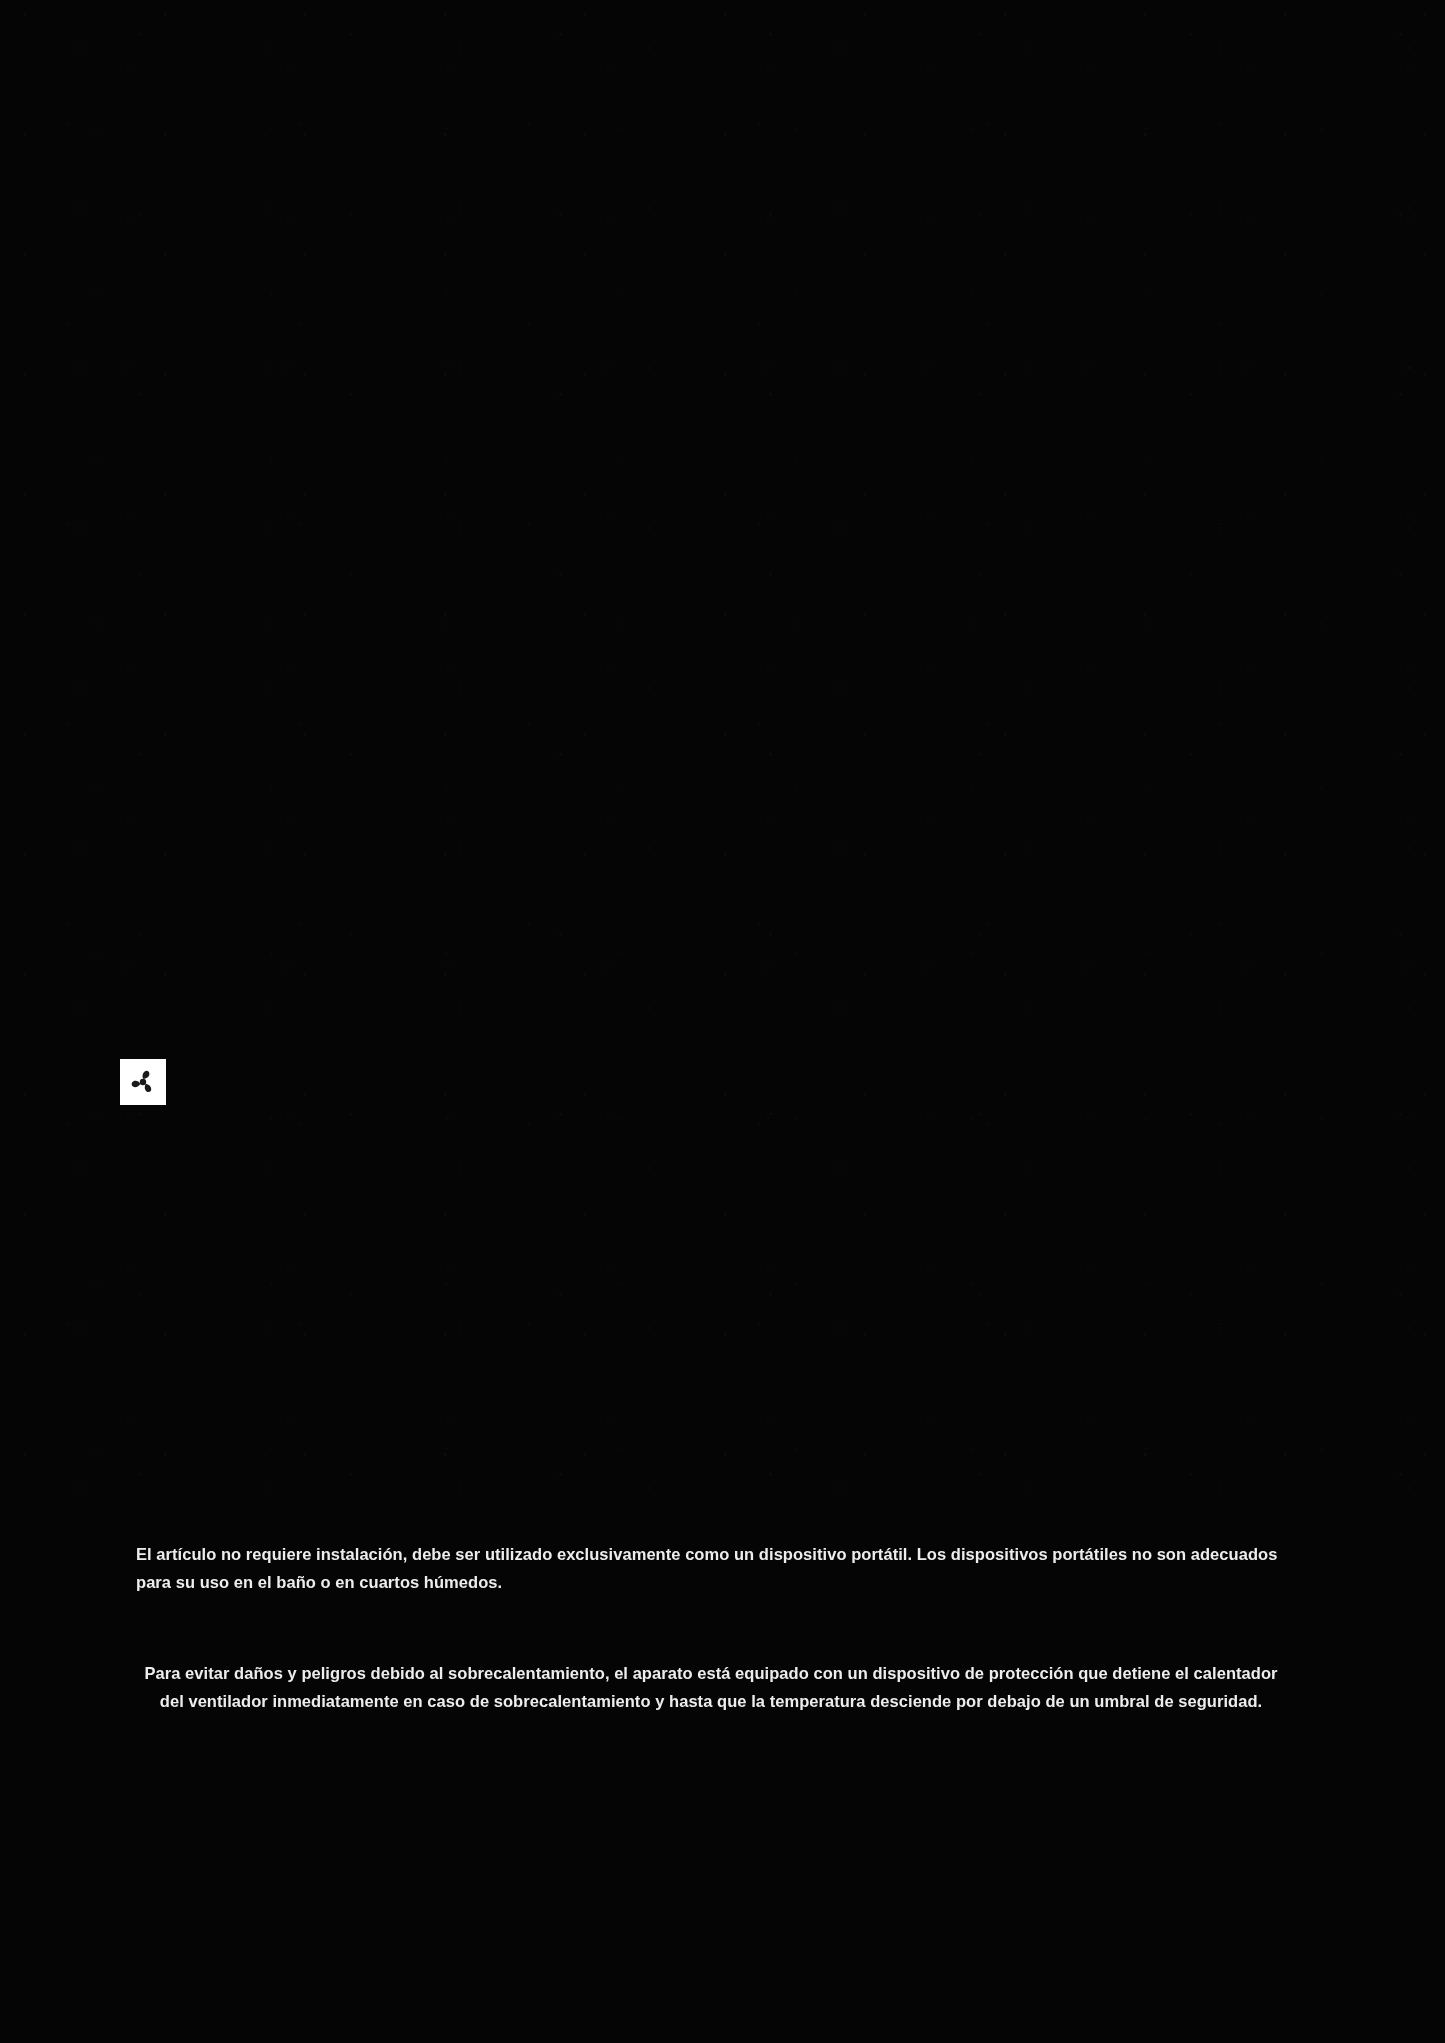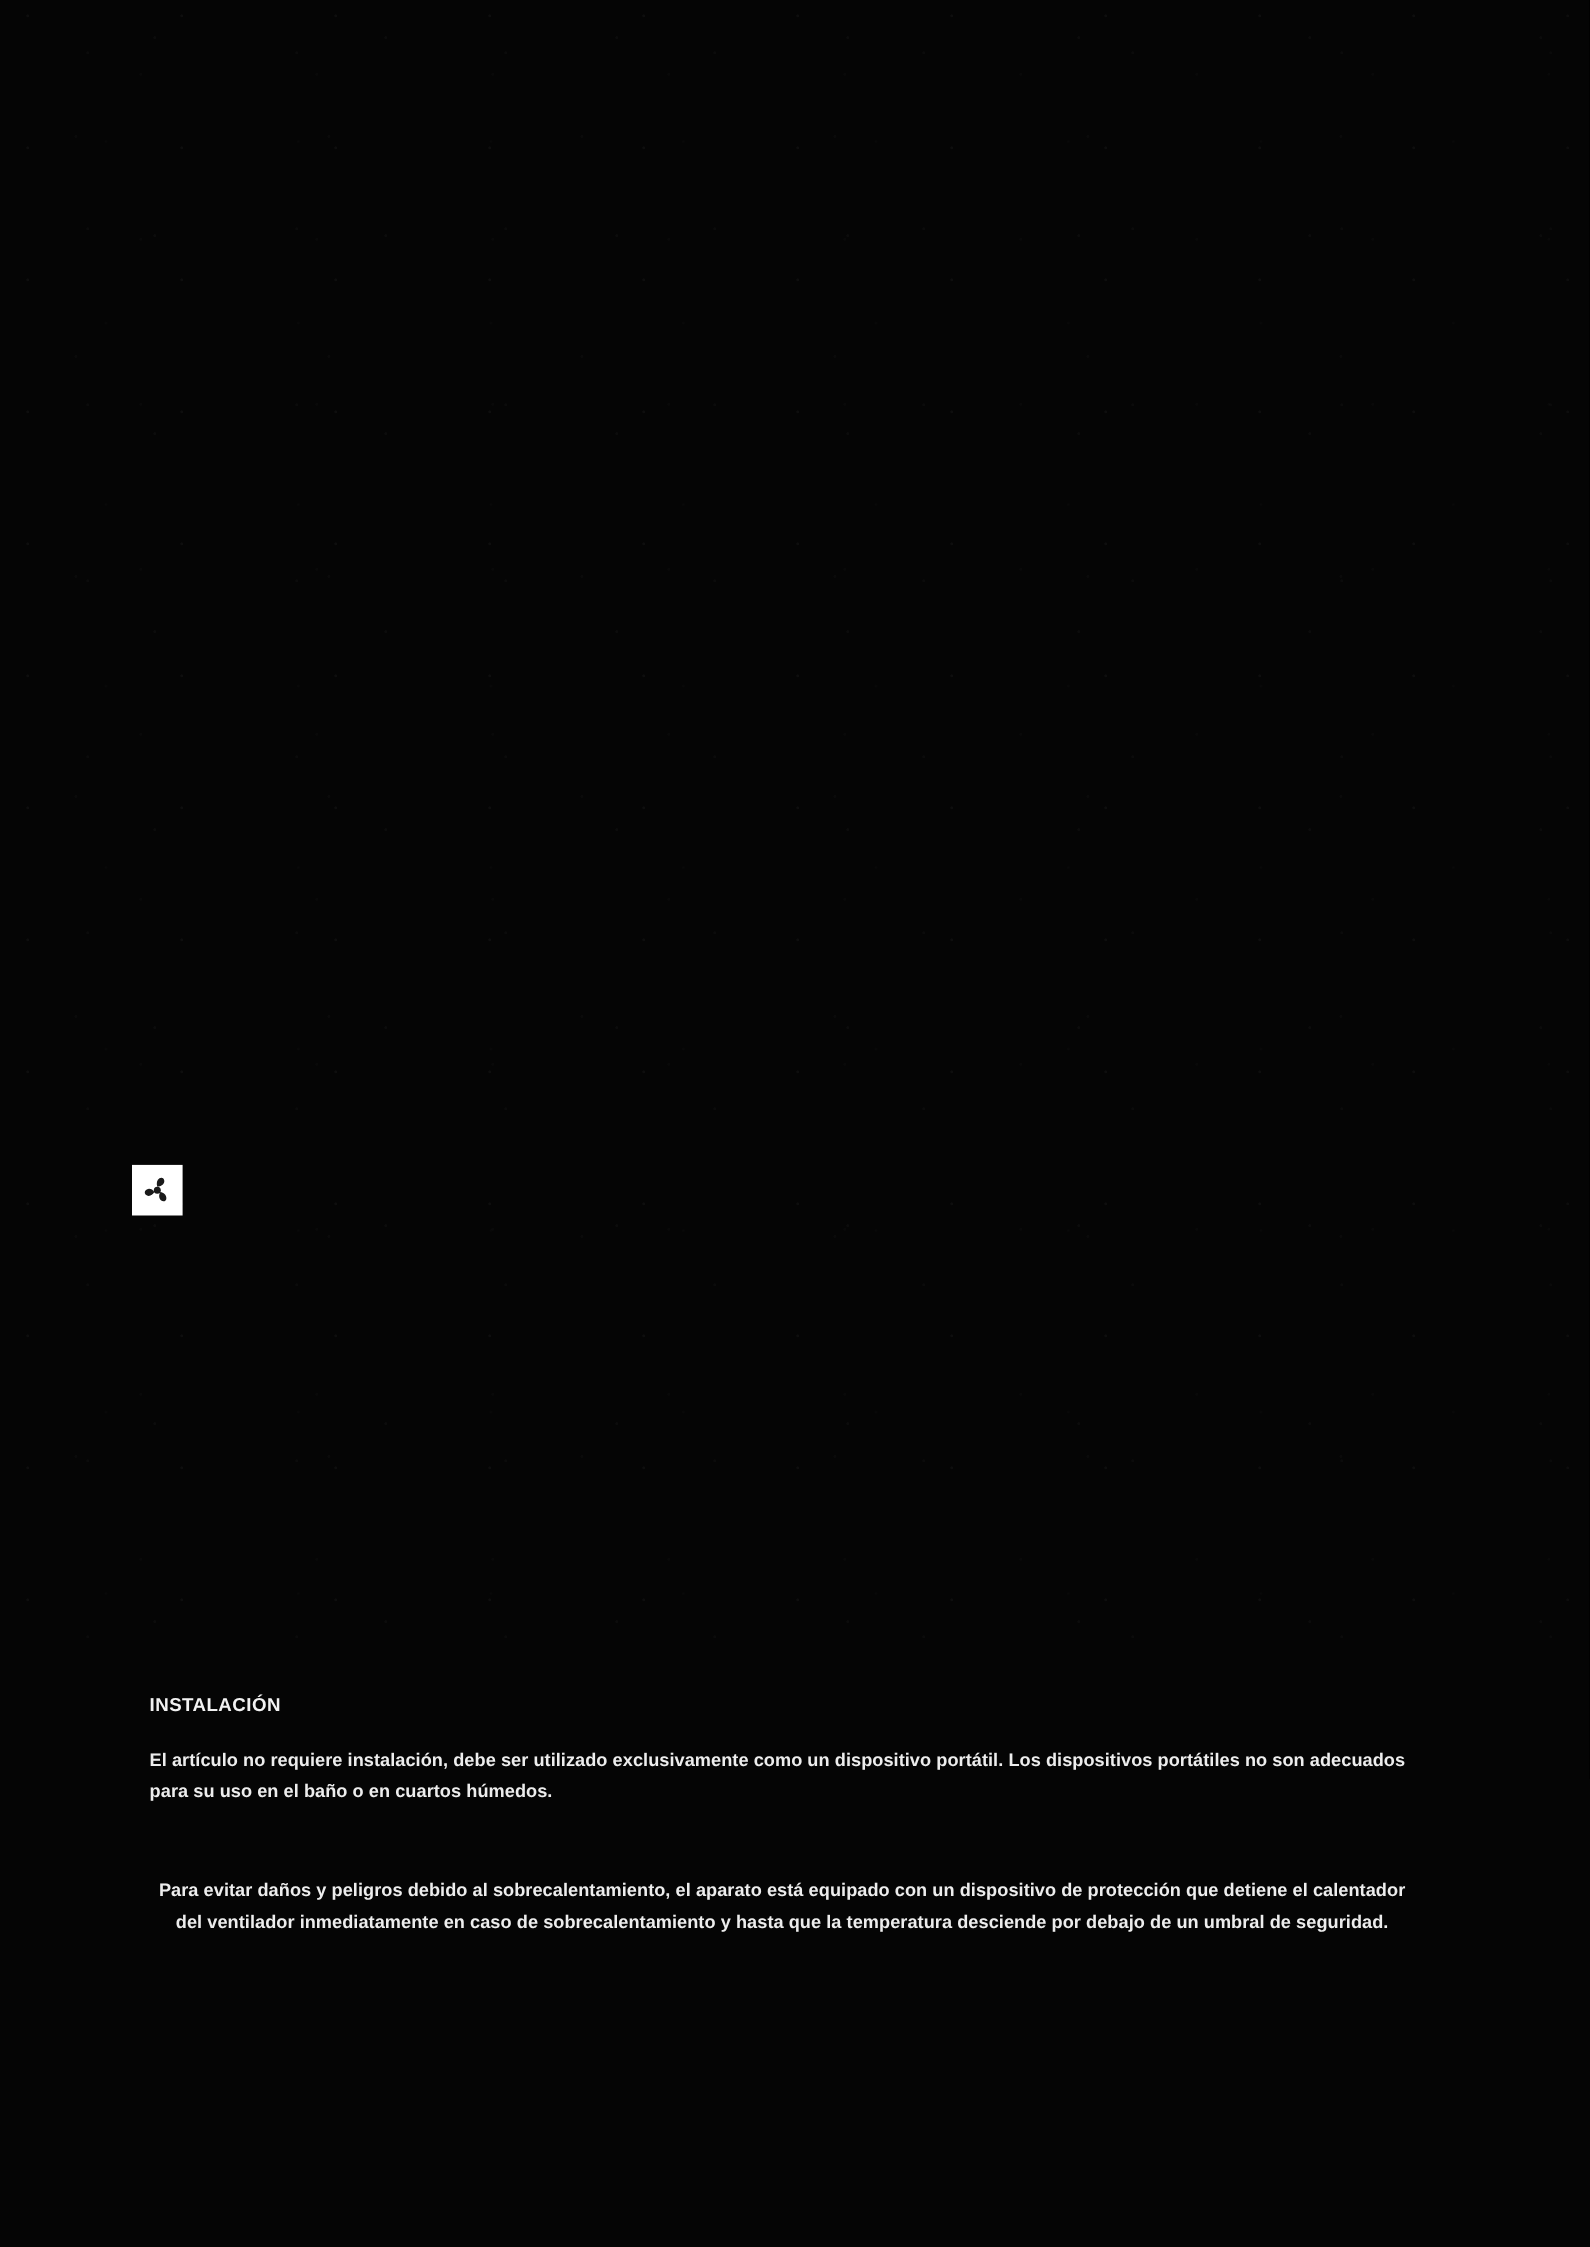--- a/index.html
+++ b/index.html
@@ -94,20 +94,19 @@
       <g fill="#1a1a1a">
         <circle cx="16" cy="16" r="3.4"></circle>
         <path d="M16 12.6c-1.1-3.2-0.4-6.4 2.1-8.1 2.4-1.6 5 0.2 4.7 3.1-0.3 2.9-3.1 4.8-6.8 5z"></path>
         <path d="M18.9 17.8c3.3 0.6 5.8 2.7 5.9 5.7 0.1 2.9-2.7 4.2-5 2.5-2.3-1.7-2.6-5.1-0.9-8.2z"></path>
         <path d="M13.2 17.8c-1.7 3-4.9 4.6-7.5 3.2-2.5-1.4-2.4-4.5 0.2-5.8 2.6-1.3 5.6 0 7.3 2.6z"></path>
       </g>
     </svg>
   </div>
 
   <div class="content">
-    <h2 class="section-heading">INSTALACIÓN</h2>
 
     <p class="para">El artículo no requiere instalación, debe ser utilizado exclusivamente como un dispositivo portátil. Los dispositivos portátiles no son adecuados para su uso en el baño o en cuartos húmedos.</p>
 
     <p class="para">Para evitar daños y peligros debido al sobrecalentamiento, el aparato está equipado con un dispositivo de protección que detiene el calentador del ventilador inmediatamente en caso de sobrecalentamiento y hasta que la temperatura desciende por debajo de un umbral de seguridad.</p>
   </div>
 
 </div>
 
 </body></html>

